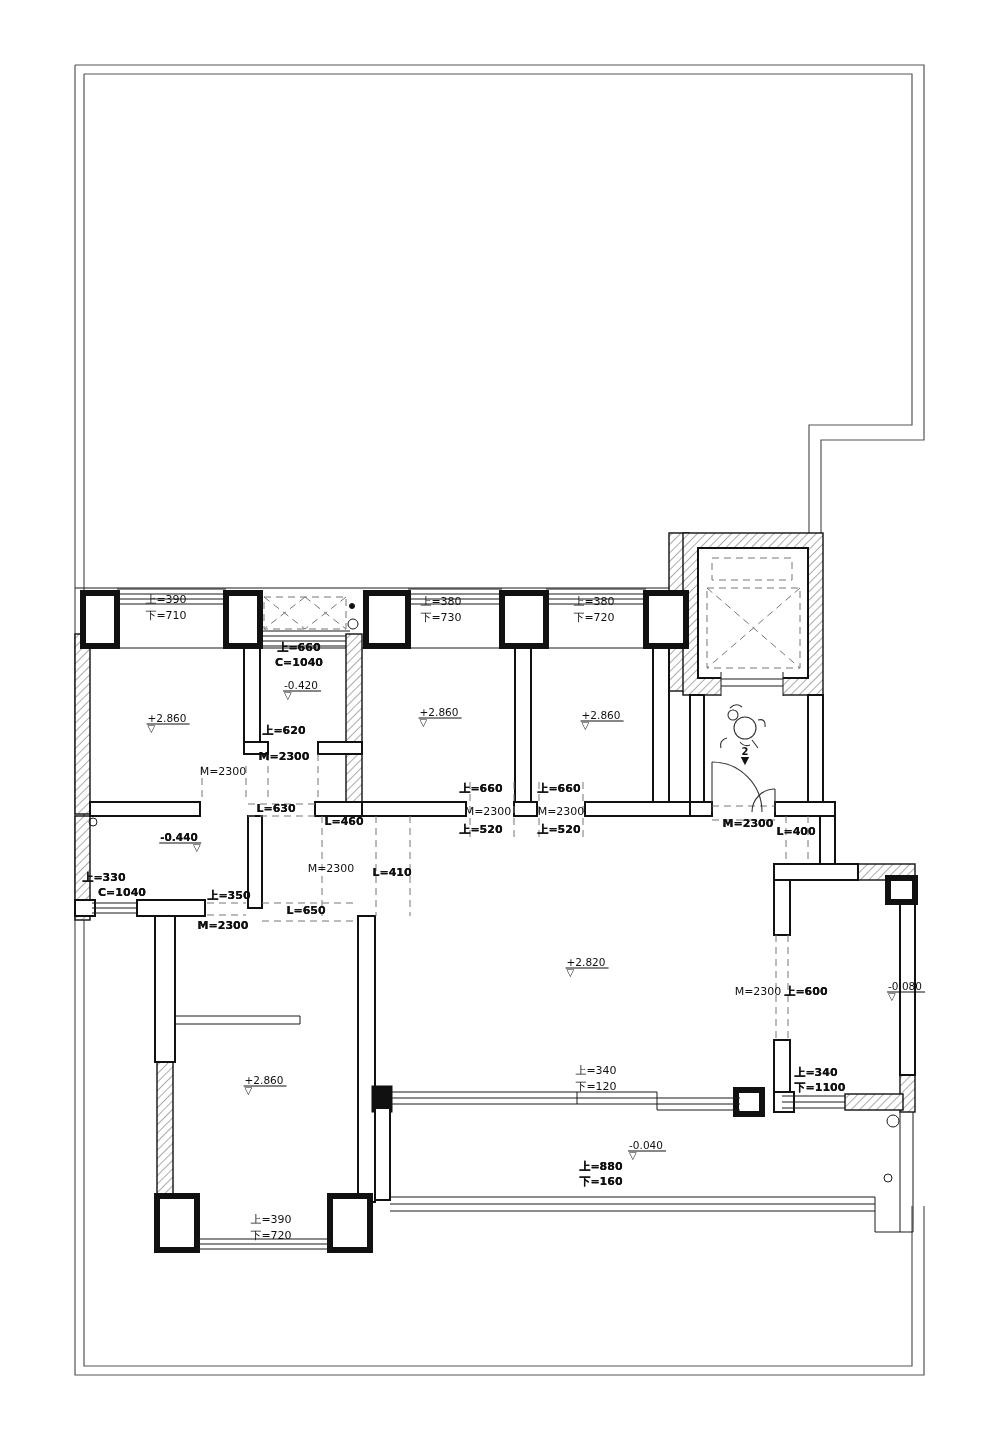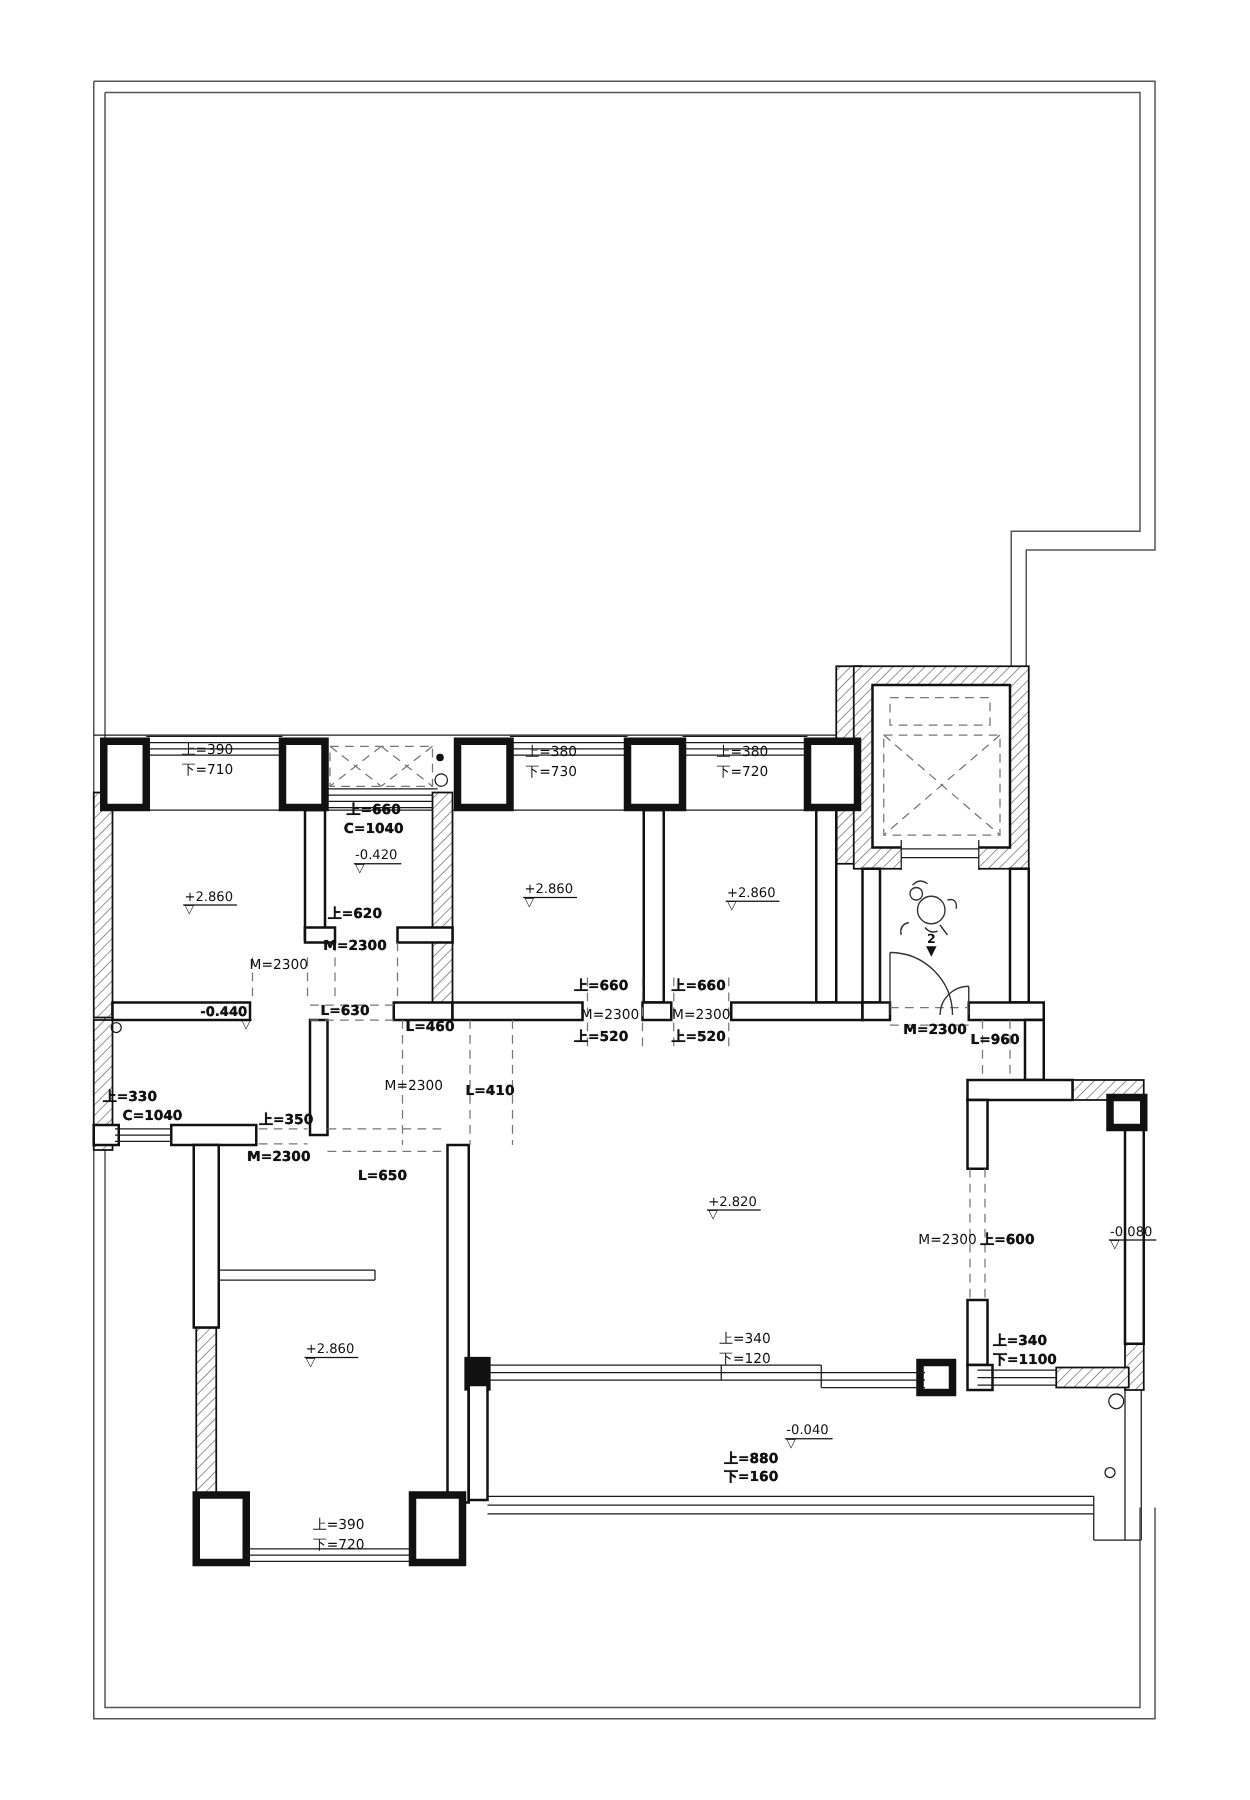--- a/index.html
+++ b/index.html
@@ -262,41 +262,41 @@
       <div class="lbl" style="left: 488px; top: 812px;">M=2300</div>
       <div class="lbl b" style="left: 481px; top: 830px;">上=520</div>
       <div class="lbl b" style="left: 559px; top: 789px;">上=660</div>
       <div class="lbl" style="left: 561px; top: 812px;">M=2300</div>
       <div class="lbl b" style="left: 559px; top: 830px;">上=520</div>
       <div class="lbl b" style="left: 276px; top: 809px;">L=630</div>
       <div class="lbl b" style="left: 344px; top: 822px;">L=460</div>
       <div class="lbl b" style="left: 392px; top: 845px; margin-top: 28px;">L=410</div>
       <div class="lbl" style="left: 331px; top: 869px;">M=2300</div>
       <div class="lbl b" style="left: 748px; top: 824px;">M=2300</div>
-      <div class="lbl b" style="left: 796px; top: 832px;">L=960</div>
+      <div class="lbl b" style="left: 796px; top: 832px;">L=400</div>
       <div class="lbl b" style="left: 104px; top: 878px;">上=330</div>
       <div class="lbl b" style="left: 122px; top: 893px;">C=1040</div>
       <div class="lbl b" style="left: 229px; top: 896px;">上=350</div>
-      <div class="lbl b" style="left: 306px; top: 941px;">L=650</div>
+      <div class="lbl b" style="left: 306px; top: 911px;">L=650</div>
       <div class="lbl b" style="left: 223px; top: 926px;">M=2300</div>
       <div class="lbl" style="left: 758px; top: 992px;">M=2300</div>
       <div class="lbl b" style="left: 806px; top: 992px; text-align: right;">上=600</div>
       <div class="lbl" style="left: 596px; top: 1071px;">上=340</div>
       <div class="lbl" style="left: 596px; top: 1087px;">下=120</div>
       <div class="lbl b" style="left: 601px; top: 1167px;">上=880</div>
       <div class="lbl b" style="left: 601px; top: 1182px;">下=160</div>
       <div class="lbl b" style="left: 816px; top: 1073px;">上=340</div>
       <div class="lbl b" style="left: 820px; top: 1088px;">下=1100</div>
       <div class="lbl" style="left: 271px; top: 1220px;">上=390</div>
       <div class="lbl" style="left: 271px; top: 1236px;">下=720</div>
       <div class="elev" style="left: 168px; top: 722px;"><div class="t">+2.860</div><div class="tri">▽</div></div>
       <div class="elev" style="left: 302px; top: 689px;"><div class="t">-0.420</div><div class="tri">▽</div></div>
       <div class="elev" style="left: 440px; top: 716px;"><div class="t">+2.860</div><div class="tri">▽</div></div>
       <div class="elev" style="left: 602px; top: 719px;"><div class="t">+2.860</div><div class="tri">▽</div></div>
-      <div class="elev b" style="left: 180px; top: 814px; text-align: right;"><div class="t">-0.440</div><div class="tri">▽</div></div>
+      <div class="elev b" style="left: 180px; top: 841px; text-align: right;"><div class="t">-0.440</div><div class="tri">▽</div></div>
       <div class="elev" style="left: 587px; top: 966px;"><div class="t">+2.820</div><div class="tri">▽</div></div>
       <div class="elev" style="left: 858px; top: 990px; margin-left: 48px;"><div class="t">-0.080</div><div class="tri">▽</div></div>
       <div class="elev" style="left: 265px; top: 1084px;"><div class="t">+2.860</div><div class="tri">▽</div></div>
       <div class="elev" style="left: 647px; top: 1149px;"><div class="t">-0.040</div><div class="tri">▽</div></div>
       <div class="vmark" style="left: 745px; top: 747px;">
         <div>2</div>
         <div class="arr">▼</div>
       </div>
     </div>
 

